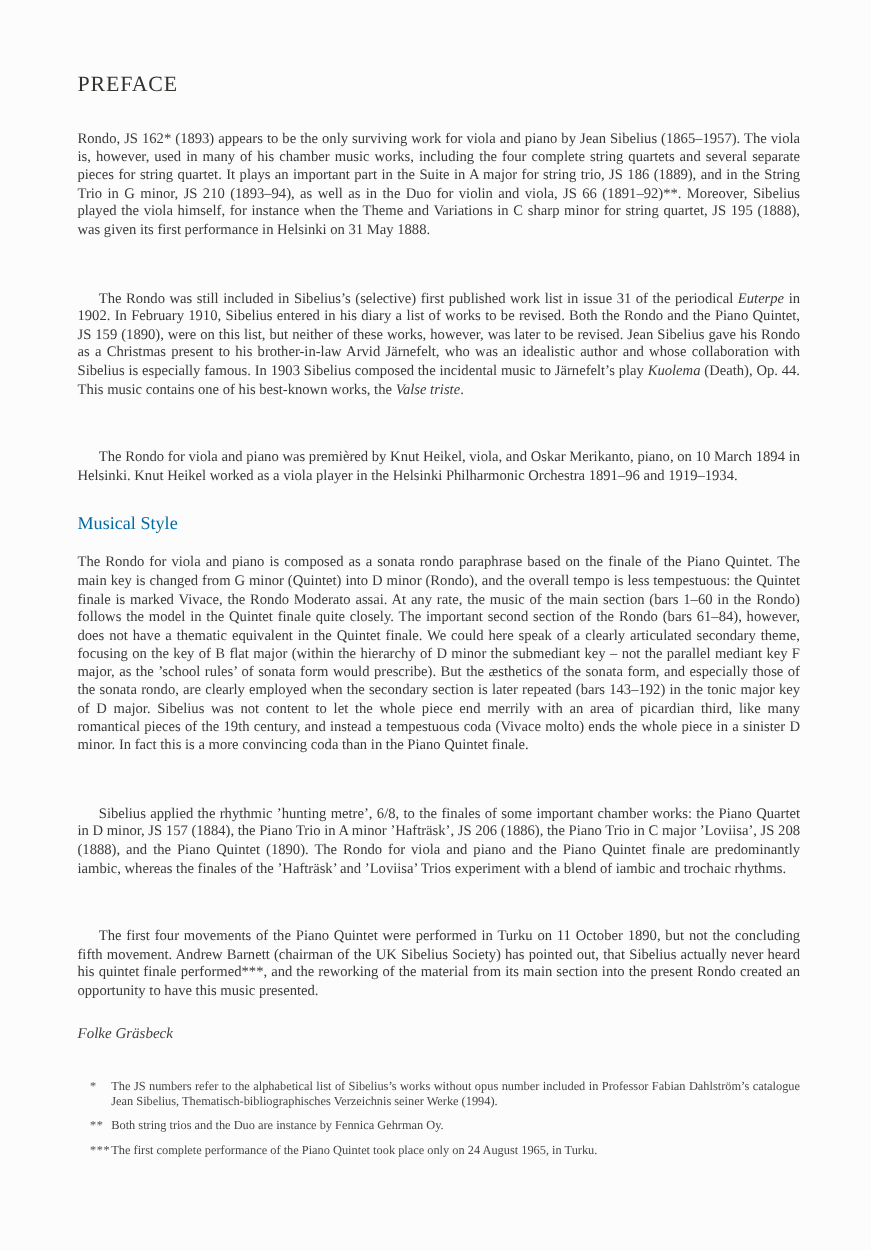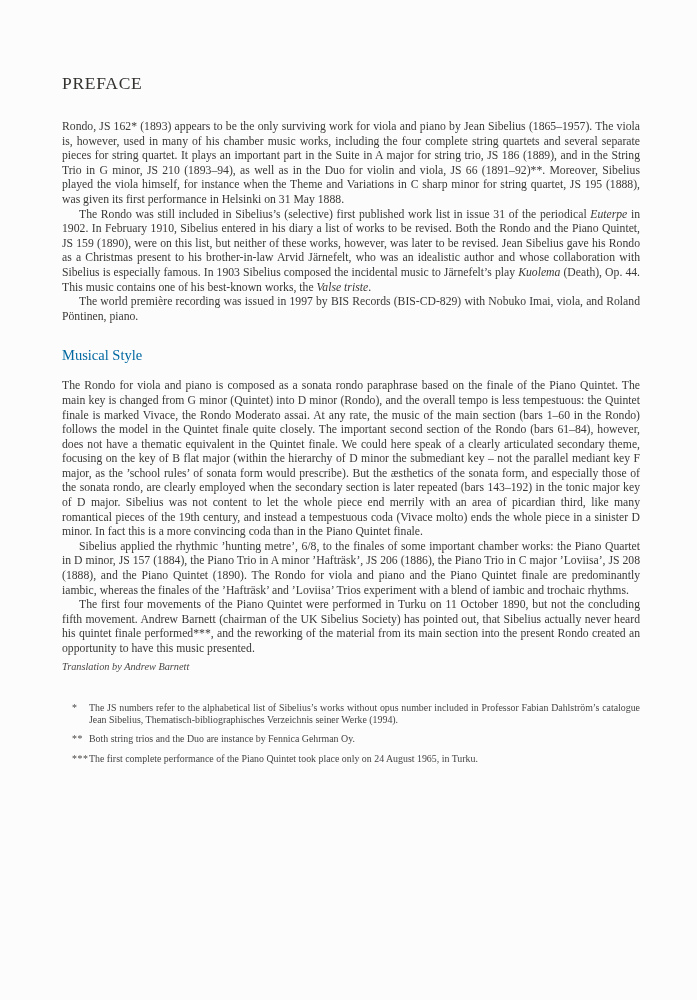--- a/index.html
+++ b/index.html
@@ -16,35 +16,35 @@
     padding: 57px 57px 20px 62px;
     font-family: "Liberation Serif", "DejaVu Serif", serif;
     color: #3b3936;
     background: #fcfcfd;
   }
   .h-preface {
     font-size: 17.5px;
     font-weight: normal;
     letter-spacing: 0.7px;
     color: #34322f;
-    margin: 16px 0 26px 0;
+    margin: 0 0 26px 0;
   }
   .h-style {
     font-size: 14.5px;
     font-weight: normal;
     color: #0369a1;
     margin: 23px 0 15px 0;
   }
   p.body {
     font-size: 11.7px;
     line-height: 14.6px;
     text-align: justify;
     margin: 0;
   }
-  p.body.ind { text-indent: 17px; }
+  p.body.ind { text-indent: 17px; margin-top: 40px; }
   .it { font-style: italic; }
   .sig-name {
     font-style: italic;
     font-size: 12px;
     margin: 18px 0 0 0;
     color: #413f3c;
   }
   .sig-trans {
     font-style: italic;
     font-size: 10.3px;
@@ -72,29 +72,29 @@
 </style>
 </head>
 <body>
 
 <div class="page">
 
   <h1 class="h-preface">PREFACE</h1>
 
   <p class="body"><span>Rondo, JS 162* (1893) appears to be the only surviving work for viola and piano by Jean Sibelius (1865–1957). The viola is, however, used in many of his chamber music works, including the four complete string quartets and several separate pieces for string quartet. It plays an important part in the Suite in A major for string trio, JS 186 (1889), and in the String Trio in G minor, JS 210 (1893–94), as well as in the Duo for violin and viola, JS 66 (1891–92)**. Moreover, Sibelius played the viola himself, for instance when the Theme and Variations in C sharp minor for string quartet, JS 195 (1888), was given its first performance in Helsinki on 31 May 1888.</span></p>
   <p class="body ind"><span>The Rondo was still included in Sibelius’s (selective) first published work list in issue 31 of the periodical </span><span class="it">Euterpe</span><span> in 1902. In February 1910, Sibelius entered in his diary a list of works to be revised. Both the Rondo and the Piano Quintet, JS 159 (1890), were on this list, but neither of these works, however, was later to be revised. Jean Sibelius gave his Rondo as a Christmas present to his brother-in-law Arvid Järnefelt, who was an idealistic author and whose collaboration with Sibelius is especially famous. In 1903 Sibelius composed the incidental music to Järnefelt’s play </span><span class="it">Kuolema</span><span> (Death), Op. 44. This music contains one of his best-known works, the </span><span class="it">Valse triste</span><span>.</span></p>
-  <p class="body ind"><span>The world première recording was issued in 1997 by BIS Records (BIS-CD-829) with Nobuko Imai, viola, and Roland Pöntinen, piano.</span></p>
+  <p class="body ind"><span>The Rondo for viola and piano was premièred by Knut Heikel, viola, and Oskar Merikanto, piano, on 10 March 1894 in Helsinki.  Knut Heikel worked as a viola player in the Helsinki Philharmonic Orchestra 1891–96 and 1919–1934.</span></p>
 
   <h2 class="h-style">Musical Style</h2>
 
   <p class="body"><span>The Rondo for viola and piano is composed as a sonata rondo paraphrase based on the finale of the Piano Quintet. The main key is changed from G minor (Quintet) into D minor (Rondo), and the overall tempo is less tempestuous: the Quintet finale is marked Vivace, the Rondo Moderato assai. At any rate, the music of the main section (bars 1–60 in the Rondo) follows the model in the Quintet finale quite closely. The important second section of the Rondo (bars 61–84), however, does not have a thematic equivalent in the Quintet finale. We could here speak of a clearly articulated secondary theme, focusing on the key of B flat major (within the hierarchy of D minor the submediant key – not the parallel mediant key F major, as the ’school rules’ of sonata form would prescribe). But the æsthetics of the sonata form, and especially those of the sonata rondo, are clearly employed when the secondary section is later repeated (bars 143–192) in the tonic major key of D major. Sibelius was not content to let the whole piece end merrily with an area of picardian third, like many romantical pieces of the 19th century, and instead a tempestuous coda (Vivace molto) ends the whole piece in a sinister D minor. In fact this is a more convincing coda than in the Piano Quintet finale.</span></p>
   <p class="body ind"><span>Sibelius applied the rhythmic ’hunting metre’, 6/8, to the finales of some important chamber works: the Piano Quartet in D minor, JS 157 (1884), the Piano Trio in A minor ’Hafträsk’, JS 206 (1886), the Piano Trio in C major ’Loviisa’, JS 208 (1888), and the Piano Quintet (1890). The Rondo for viola and piano and the Piano Quintet finale are predominantly iambic, whereas the finales of the ’Hafträsk’ and ’Loviisa’ Trios experiment with a blend of iambic and trochaic rhythms.</span></p>
   <p class="body ind"><span>The first four movements of the Piano Quintet were performed in Turku on 11 October 1890, but not the concluding fifth movement. Andrew Barnett (chairman of the UK Sibelius Society) has pointed out, that Sibelius actually never heard his quintet finale performed***, and the reworking of the material from its main section into the present Rondo created an opportunity to have this music presented.</span></p>
 
-  <p class="sig-trans">Translation by Andrew Barnett</p>
+  <p class="sig-name">Folke Gräsbeck</p>
 
   <div class="footnotes">
     <div class="fn">
       <span class="fn-marker">*</span>
       <span class="fn-text">The JS numbers refer to the alphabetical list of Sibelius’s works without opus number included in Professor Fabian Dahlström’s catalogue Jean Sibelius, Thematisch-bibliographisches Verzeichnis seiner Werke (1994).</span>
     </div>
     <div class="fn">
       <span class="fn-marker">**</span>
       <span class="fn-text">Both string trios and the Duo are instance by Fennica Gehrman Oy.</span>
     </div>

